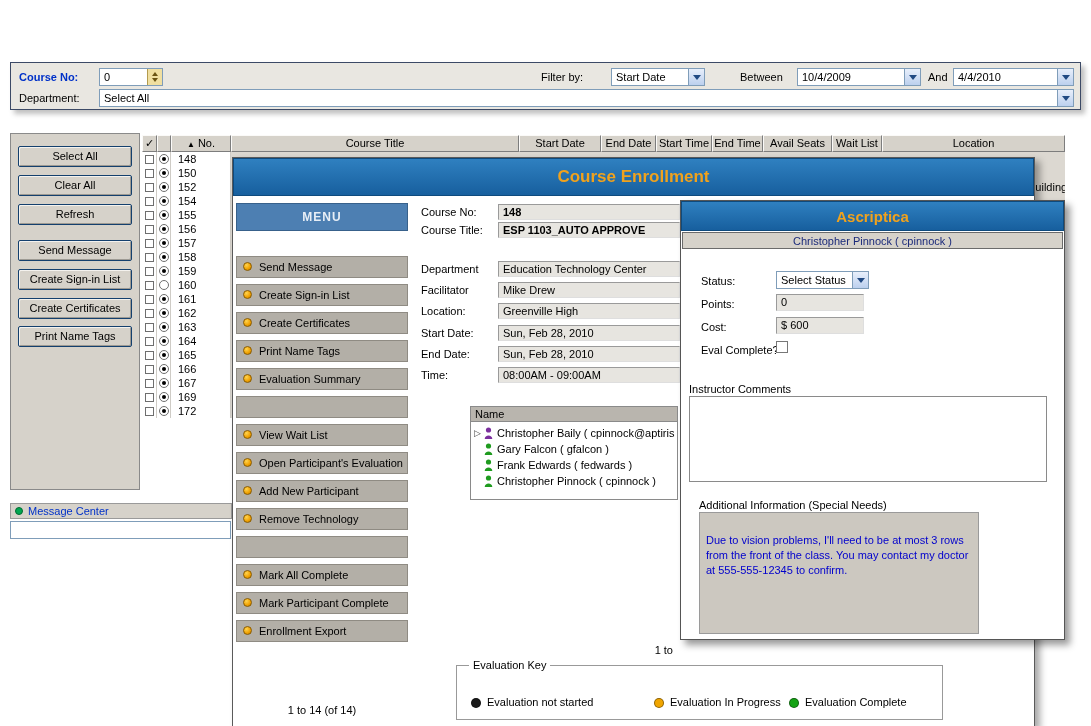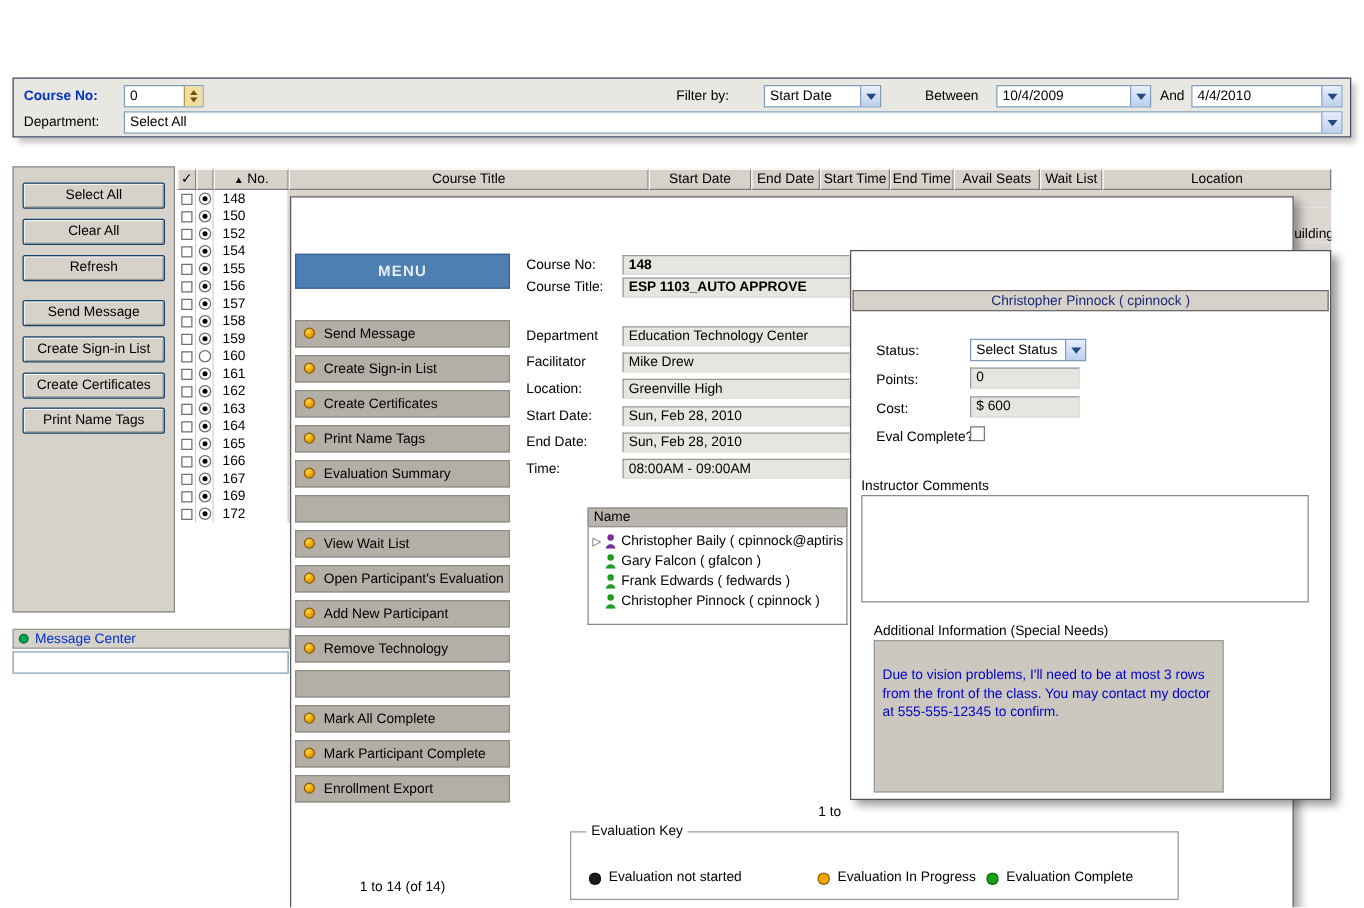--- a/index.html
+++ b/index.html
@@ -386,20 +386,23 @@
         </div>
         <div class="gc gc-radio">
           <span class="rdo sel"></span>
         </div>
         <div class="gc gc-no">172</div>
         <div class="gc gc-data"></div>
       </div>
     </div>
 
   <div id="enrollment">
+    <div class="titlebar enr-title">
+      <span>Course Enrollment</span>
+    </div>
     <div id="menu-header">
       <span>MENU</span>
     </div>
     <div id="menu-items">
         <div class="menu-item">
           <span class="mdot"></span>
           <span>Send Message</span>
         </div>
         <div class="menu-item">
           <span class="mdot"></span>
@@ -504,20 +507,23 @@
           </div>
           <div class="ek-item" style="left: 332px;">
             <span class="ek-dot" style="background: rgb(20, 163, 20);"></span>
             <span>Evaluation Complete</span>
           </div>
         </div>
     </div>
   </div>
 
   <div id="ascriptica">
+    <div class="titlebar asc-title">
+      <span>Ascriptica</span>
+    </div>
     <div id="asc-subtitle">
       <span>Christopher Pinnock ( cpinnock )</span>
     </div>
     <span class="lbl" id="a-status-lbl">Status:</span>
     <div class="combo" id="a-status">
       <span class="combo-val">Select Status</span>
       <span class="combo-btn">
           <i class="tri-dn2"></i>
         </span>
     </div>

